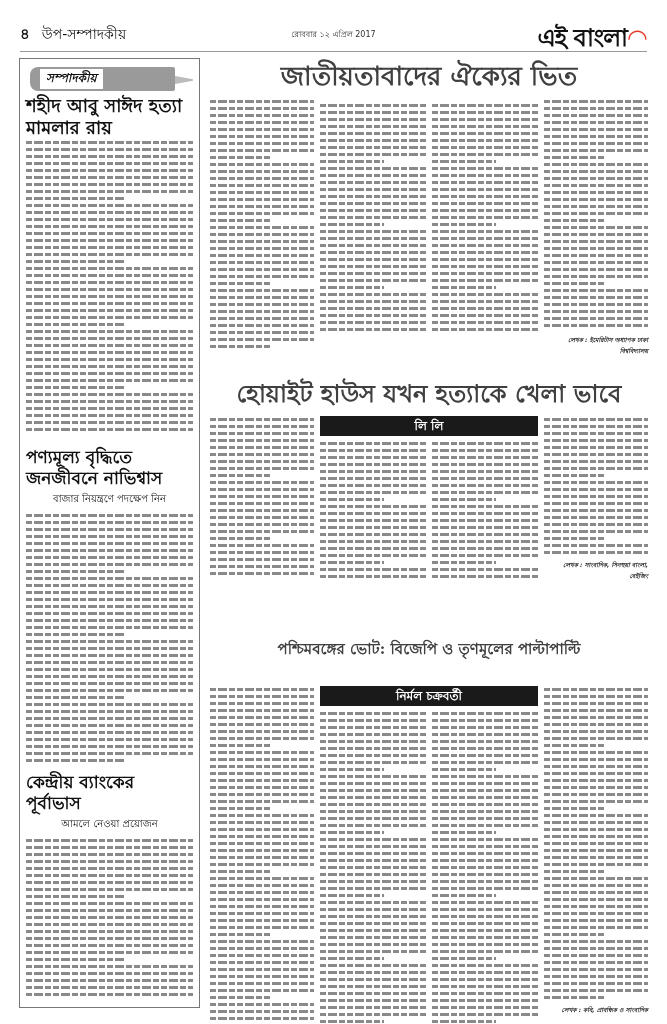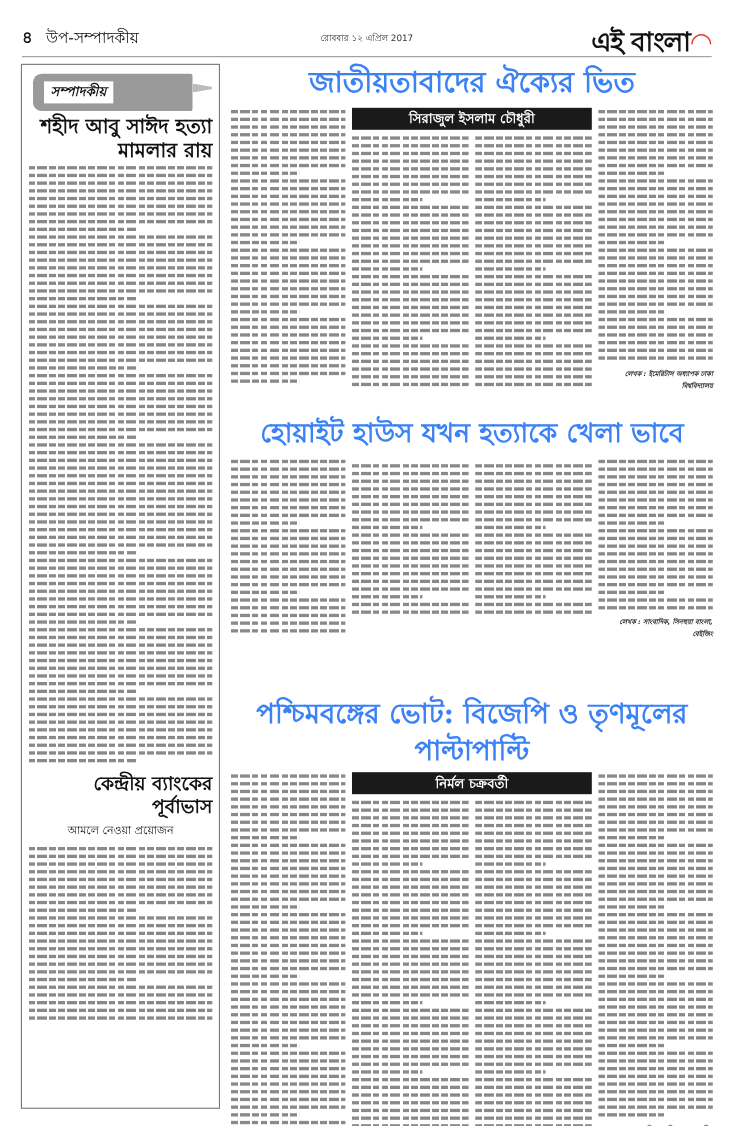--- a/index.html
+++ b/index.html
@@ -4,31 +4,31 @@
 <style>
 *{box-sizing:border-box;margin:0;padding:0}
 body{width:667px;height:1024px;background:#fff;font-family:"DejaVu Sans",sans-serif;color:#111;position:relative;overflow:hidden}
 .hdr{position:absolute;left:20px;right:20px;top:18px;height:34px;border-bottom:1px solid #999;display:flex;align-items:center}
 .pnum{font-size:15px;font-weight:bold;margin-right:12px}
 .sect{font-size:14px}
 .hdate{position:absolute;left:50%;transform:translateX(-50%);font-size:8px;color:#333}
 .logo{position:absolute;right:0;top:1px;font-size:24px;font-weight:bold;font-family:"DejaVu Serif",serif;letter-spacing:-1px}
 .logo .dot{color:#e53b2a}
 .edbox{position:absolute;left:19px;top:58px;width:181px;height:950px;border:1px solid #777;padding:6px 6px}
-.edtag{height:34px;background:#9a9a9a;border-radius:8px 2px 2px 8px;display:flex;align-items:center;padding-left:10px;margin:2px 18px 4px 4px;position:relative}
+.edtag{height:24px;background:#9a9a9a;border-radius:8px 2px 2px 8px;display:flex;align-items:center;padding-left:10px;margin:2px 18px 4px 4px;position:relative}
 .edtag span{background:#fff;padding:0 6px;font-size:12px;font-weight:bold;font-style:italic;font-family:"DejaVu Serif",serif}
 .edtag:after{content:"";position:absolute;right:-18px;top:9px;width:18px;height:8px;background:#bbb;clip-path:polygon(0 0,100% 40%,100% 60%,0 100%)}
-.h1s{text-align:right;font-size:17px;line-height:21px;font-weight:bold;font-family:"DejaVu Serif",serif}
+.h1s{text-align:left;font-size:17px;line-height:21px;font-weight:bold;font-family:"DejaVu Serif",serif}
 .h2s{text-align:center;font-size:10px;margin:2px 0 4px}
 .txt{font-size:5px;line-height:7px;color:#444;text-align:justify}
 .fill{height:7px;position:relative}
 .fill:before{content:"";position:absolute;left:0;right:0;top:2px;height:3px;background:repeating-linear-gradient(90deg,#8a8a8a 0 6px,transparent 6px 8px,#8a8a8a 8px 17px,transparent 17px 19px,#8a8a8a 19px 25px,transparent 25px 27px)}
 .fill.s:before{right:40%}
 .art{position:absolute;left:210px;right:19px}
-.ah{text-align:center;font-weight:bold;font-family:"DejaVu Serif",serif;color:#3b82f6}
+.ah{text-align:center;font-weight:bold;font-family:"DejaVu Serif",serif;color:#404040}
 .by{background:#1a1a1a;color:#fff;text-align:center;font-size:12px;height:20px;line-height:20px;font-weight:bold}
 .cols{display:flex;gap:6px}
 .col{flex:1}
 .sig{font-size:6px;font-weight:bold;font-style:italic;text-align:right;color:#222}
 </style>
 </head>
 <body>
 
 <div class="hdr">
   <span class="pnum">৪</span>
@@ -81,20 +81,22 @@
       <div class="fill"></div>
       <div class="fill s"></div>
       <div class="fill"></div>
       <div class="fill"></div>
       <div class="fill"></div>
       <div class="fill"></div>
       <div class="fill"></div>
       <div class="fill"></div>
     </div>
 
+  <div class="h1s" style="margin-top:14px">পণ্যমূল্য বৃদ্ধিতে জনজীবনে নাভিশ্বাস</div>
+  <div class="h2s">বাজার নিয়ন্ত্রণে পদক্ষেপ নিন</div>
   <div class="txt" id="b2">
       <div class="fill"></div>
       <div class="fill"></div>
       <div class="fill"></div>
       <div class="fill"></div>
       <div class="fill"></div>
       <div class="fill"></div>
       <div class="fill"></div>
       <div class="fill"></div>
       <div class="fill s"></div>
@@ -191,21 +193,20 @@
         <div class="fill"></div>
         <div class="fill"></div>
         <div class="fill"></div>
         <div class="fill"></div>
         <div class="fill"></div>
         <div class="fill"></div>
         <div class="fill"></div>
         <div class="fill s"></div>
       </div>
     <div class="col" style="flex:2.1">
-      <div class="by">সিরাজুল ইসলাম চৌধুরী</div>
       <div class="cols" style="margin-top:4px">
           <div class="col" id="a1c2">
             <div class="fill"></div>
             <div class="fill"></div>
             <div class="fill"></div>
             <div class="fill"></div>
             <div class="fill"></div>
             <div class="fill"></div>
             <div class="fill"></div>
             <div class="fill"></div>
@@ -335,20 +336,21 @@
         <div class="fill"></div>
         <div class="fill"></div>
         <div class="fill s"></div>
         <div class="fill"></div>
         <div class="fill"></div>
         <div class="fill"></div>
         <div class="fill"></div>
         <div class="fill"></div>
       </div>
     <div class="col" style="flex:2.1">
+      <div class="by">লি লি</div>
       <div class="cols" style="margin-top:4px">
           <div class="col" id="a2c2">
             <div class="fill"></div>
             <div class="fill"></div>
             <div class="fill"></div>
             <div class="fill"></div>
             <div class="fill"></div>
             <div class="fill"></div>
             <div class="fill"></div>
             <div class="fill"></div>
@@ -411,22 +413,22 @@
           <div class="fill s"></div>
           <div class="fill"></div>
           <div class="fill"></div>
         </div>
         <div class="sig" style="margin-top:4px">লেখক : সাংবাদিক, সিনহুয়া বাংলা, বেইজিং</div>
       </div>
   </div>
 </div>
 
 <div class="art" style="top:632px">
-  <div class="ah" style="font-size:25px;line-height:34px">পশ্চিমবঙ্গের ভোট: বিজেপি ও তৃণমূলের পাল্টাপাল্টি</div>
-  <div class="cols" style="margin-top:2px">
+  <div class="ah" style="font-size:15px;line-height:34px">পশ্চিমবঙ্গের ভোট: বিজেপি ও তৃণমূলের পাল্টাপাল্টি</div>
+  <div class="cols" style="margin-top:20px">
     <div class="col" id="a3c1">
         <div class="fill"></div>
         <div class="fill"></div>
         <div class="fill"></div>
         <div class="fill"></div>
         <div class="fill"></div>
         <div class="fill"></div>
         <div class="fill"></div>
         <div class="fill"></div>
         <div class="fill s"></div>

